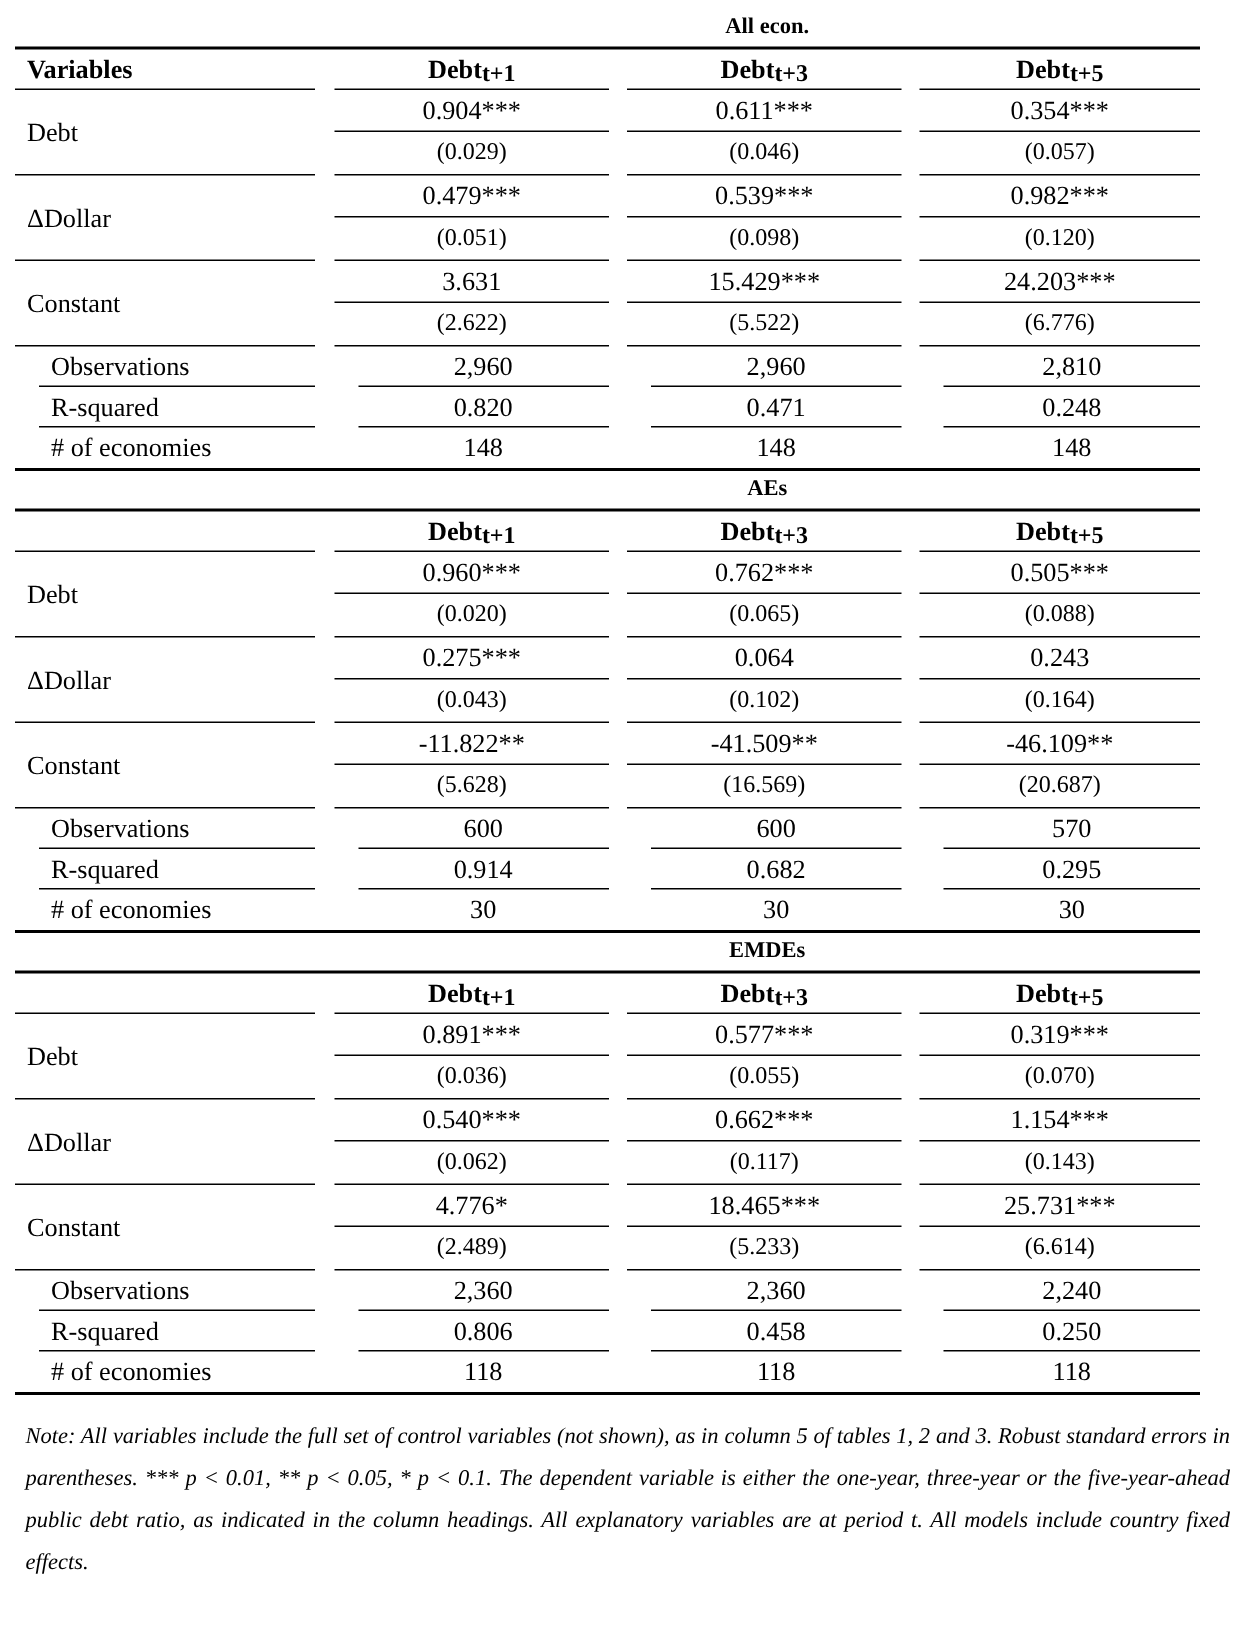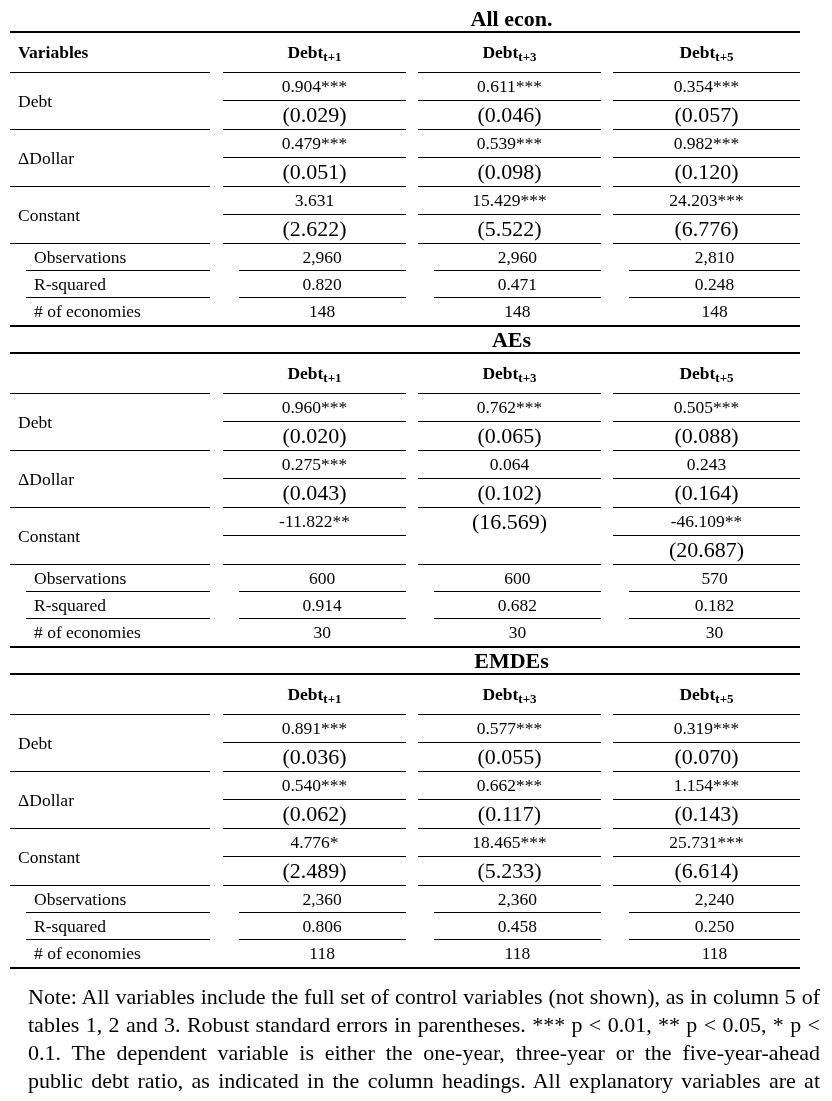--- a/index.html
+++ b/index.html
@@ -12,59 +12,59 @@
   .table-wrap { width: 790px; margin: 6px 0 0 10px; }
   .row { display: flex; }
   .c1 { width: 200px; margin-right: 13px; padding-left: 8px; }
   .cv { width: 183px; margin-right: 12px; }
   .row .cv:last-child { width: 187px; margin-right: 0; }
 
   .panel { border-bottom: 2px solid #000; }
 
   .panel-title { height: 27px; align-items: center; border-bottom: 2px solid #000; }
   .pt-spacer { width: 213px; }
-  .pt-label { flex: 1; text-align: center; font-weight: 700; font-size: 22px; }
-
-  .hdr { height: 40px; }
+  .pt-label { flex: 1; text-align: center; font-weight: 700; font-size: 15px; }
+
+  .hdr { height: 27px; }
   .hdr .cell {
     border-bottom: 1.6px solid #000;
     display: flex; align-items: center; justify-content: center;
     font-weight: 700; font-size: 17.5px;
   }
   .hdr .c1 { justify-content: flex-start; }
   .hdr sub {
-    font-size: 13px; line-height: 1; font-weight: 700;
+    font-size: 16px; line-height: 1; font-weight: 700;
     position: relative; top: 4px; vertical-align: baseline;
   }
 
   .vblock .c1 {
     border-bottom: 1.6px solid #000;
     display: flex; align-items: center; font-size: 17.5px;
   }
   .vblock .cv { border-bottom: 1.6px solid #000; }
   .coef {
     height: 28px; border-bottom: 1.6px solid #000;
     display: flex; align-items: center; justify-content: center; font-size: 17.5px;
   }
   .se {
     height: 28px;
-    display: flex; align-items: center; justify-content: center; font-size: 22px;
+    display: flex; align-items: center; justify-content: center; font-size: 16px;
   }
 
   .stat { height: 27px; }
   .stat .cell {
     border-bottom: 1.6px solid #000;
     display: flex; align-items: center; font-size: 17.5px; margin-left: 16px;
   }
   .stat .cv { justify-content: center; }
   .stat.last .cell { border-bottom: none; text-align: center; }
 
   .note {
-    margin: 14px 12px 0 28px;
-    font-size: 22px; line-height: 28px;
+    margin: 14px 12px 0 17px;
+    font-style: italic; font-size: 15px; line-height: 28px;
     text-align: justify;
   }
 </style>
 </head>
 <body>
 
 <div class="table-wrap">
 
   <div class="panel">
     <div class="row panel-title">
@@ -205,41 +205,43 @@
       <div class="cell cv">
         <div class="coef">0.243</div>
         <div class="se">(0.164)</div>
       </div>
     </div>
 
     <div class="row vblock">
       <div class="cell c1">Constant</div>
       <div class="cell cv">
         <div class="coef">-11.822**</div>
-      </div>
-      <div class="cell cv">
+        <div class="se">(5.628)</div>
+      </div>
+      <div class="cell cv">
+        <div class="coef">-41.509**</div>
         <div class="se">(16.569)</div>
       </div>
       <div class="cell cv">
         <div class="coef">-46.109**</div>
         <div class="se">(20.687)</div>
       </div>
     </div>
 
     <div class="row stat">
       <div class="cell c1">Observations</div>
       <div class="cell cv">600</div>
       <div class="cell cv">600</div>
       <div class="cell cv">570</div>
     </div>
     <div class="row stat">
       <div class="cell c1">R-squared</div>
       <div class="cell cv">0.914</div>
       <div class="cell cv">0.682</div>
-      <div class="cell cv">0.182</div>
+      <div class="cell cv">0.295</div>
     </div>
     <div class="row stat last">
       <div class="cell c1"># of economies</div>
       <div class="cell cv">30</div>
       <div class="cell cv">30</div>
       <div class="cell cv">30</div>
     </div>
   </div>
 
   <div class="panel">

